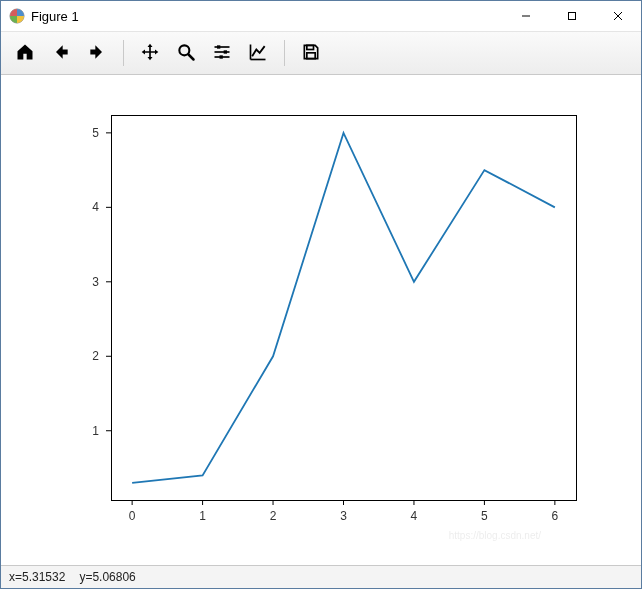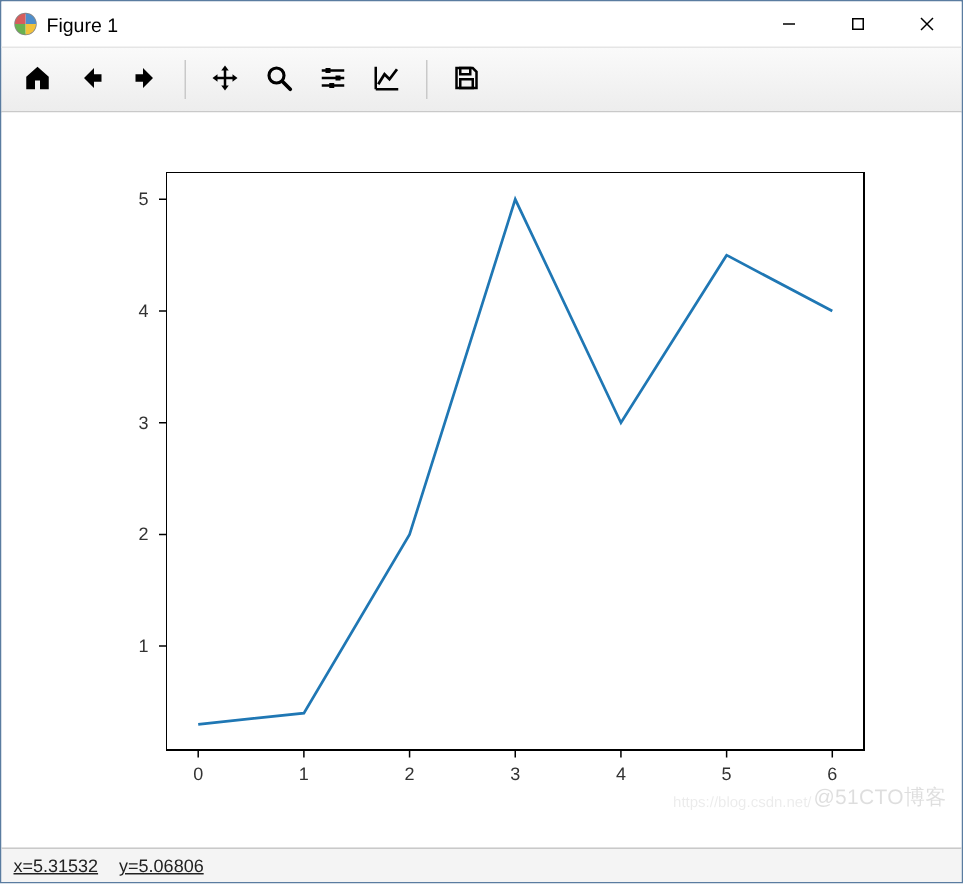--- a/index.html
+++ b/index.html
@@ -94,21 +94,20 @@
     height: 22px;
     border-top: 1px solid #c9c9c9;
     background: #f4f4f4;
     display: flex;
     align-items: center;
     padding: 0 8px;
     font-size: 12px;
     color: #222;
     gap: 14px;
     position: relative;
-    text-decoration: underline;
   }
   .watermark {
     position: absolute;
     right: 10px;
     bottom: 24px;
     font-size: 14px;
     color: rgba(0,0,0,0.13);
     pointer-events: none;
     letter-spacing: 0.2px;
   }
@@ -250,21 +249,20 @@
         <text x="58" y="270.2765957446809" text-anchor="end" font-size="12" fill="#333">2</text>
         <line x1="70" y1="191.8085106382979" x2="65" y2="191.8085106382979" stroke="#000" stroke-width="1"></line>
         <text x="58" y="195.8085106382979" text-anchor="end" font-size="12" fill="#333">3</text>
         <line x1="70" y1="117.34042553191483" x2="65" y2="117.34042553191483" stroke="#000" stroke-width="1"></line>
         <text x="58" y="121.34042553191483" text-anchor="end" font-size="12" fill="#333">4</text>
         <line x1="70" y1="42.872340425531945" x2="65" y2="42.872340425531945" stroke="#000" stroke-width="1"></line>
         <text x="58" y="46.872340425531945" text-anchor="end" font-size="12" fill="#333">5</text>
         <path d="M91.13636363636364 392.8723404255319 L161.5909090909091 385.4255319148936 L232.04545454545453 266.2765957446809 L302.5 42.872340425531945 L372.95454545454544 191.8085106382979 L443.40909090909093 80.10638297872345 L513.8636363636364 117.34042553191483 " class="dataline" stroke="#1f77b4"></path>
       </svg>
     <div class="watermark-sub">https://blog.csdn.net/</div>
-    <div class="watermark">@51CTO博客</div>
   </div>
 
   <div class="statusbar">
     <span>x=5.31532</span>
     <span>y=5.06806</span>
   </div>
 
 </div>
 
 </body></html>

